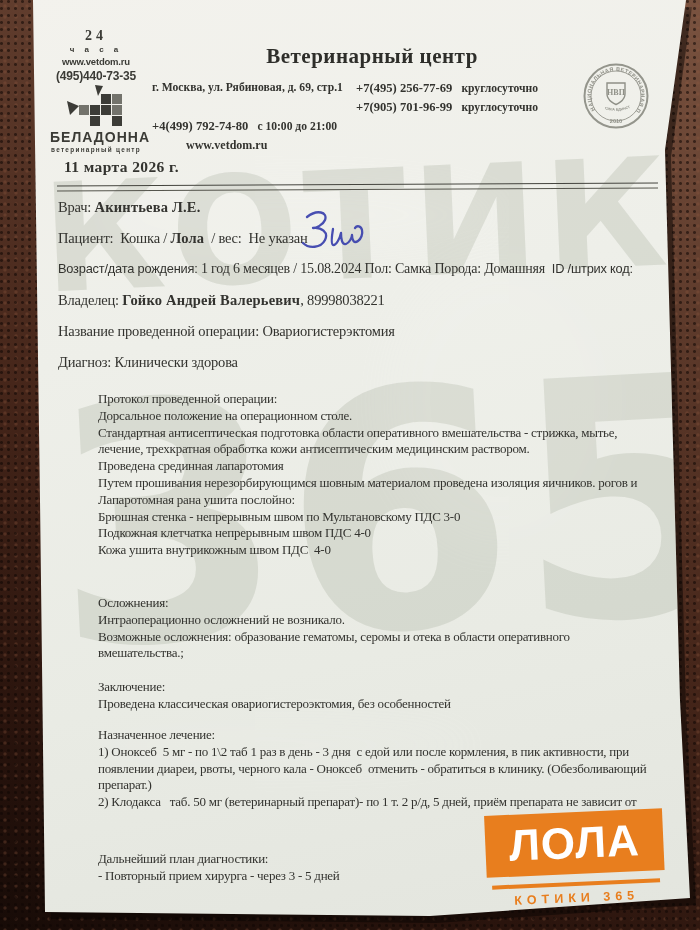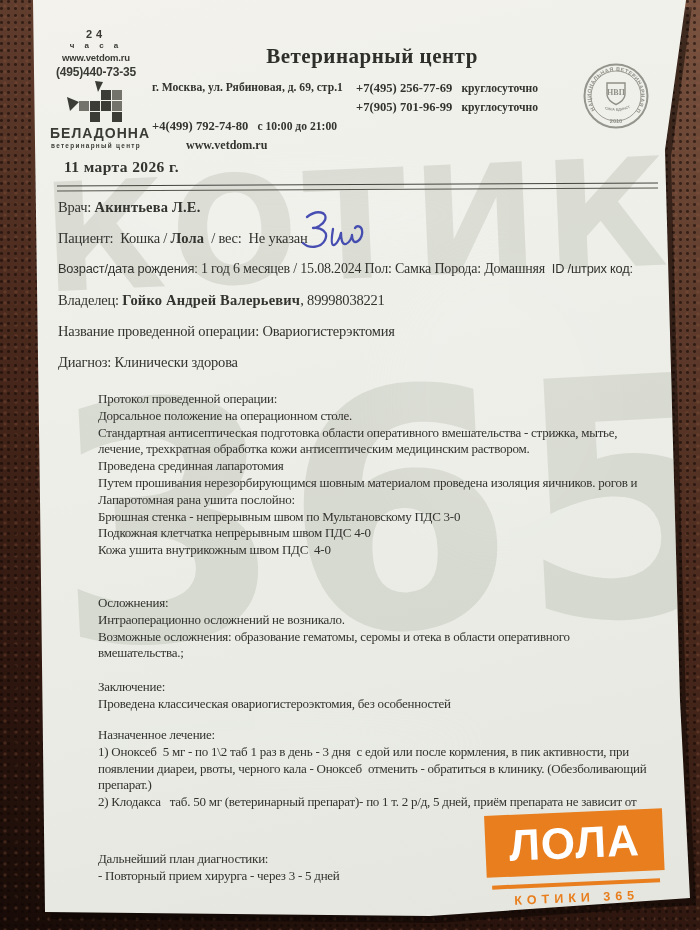--- a/index.html
+++ b/index.html
@@ -26,21 +26,21 @@
     background:linear-gradient(168deg,#f3f2ed 0%,#eeefe9 35%,#e9ebe4 68%,#e3e5de 100%);
   }
   .wm{position:absolute;z-index:1;color:rgba(168,176,158,.30);font-family:"DejaVu Sans","Liberation Sans",sans-serif;font-weight:bold;white-space:pre;line-height:1;}
   .wm-top{left:42px;top:148px;font-size:150px;letter-spacing:6px;transform:rotate(-2.5deg);}
   .wm-big{left:52px;top:348px;font-size:330px;letter-spacing:2px;transform:rotate(-3deg);}
   .glare{position:absolute;z-index:1;background:rgba(255,255,255,.5);filter:blur(22px);border-radius:50%;}
   .content{position:absolute;inset:0;z-index:2;color:#33332f;}
 
   
   .vlogo{position:absolute;left:50px;top:28px;width:92px;text-align:center;color:#3b3b36;font-family:"Liberation Sans",sans-serif;font-weight:bold;}
-  .vlogo .h24{font-size:11px;letter-spacing:4px;}
+  .vlogo .h24{font-size:14px;letter-spacing:4px;font-family:Liberation Serif, serif;}
   .vlogo .hcasa{font-size:8px;letter-spacing:4px;margin-top:1px;}
   .vlogo .hsite{font-size:9.5px;margin-top:2px;letter-spacing:-0.2px;}
   .vlogo .hphone{font-size:12px;margin-top:2px;letter-spacing:-0.2px;}
   .vlogo .brand{font-size:14px;letter-spacing:1px;margin-top:2px;}
   .vlogo .brandsub{font-size:6.4px;letter-spacing:1.3px;margin-top:1px;}
 
   
   .hc{position:absolute;left:152px;top:44px;width:440px;}
   .hc .title{text-align:center;font-weight:bold;font-size:21px;letter-spacing:.5px;color:#2e2e2a;}
   .hrows{margin-top:12px;display:grid;grid-template-columns:198px auto;row-gap:4px;column-gap:6px;}

